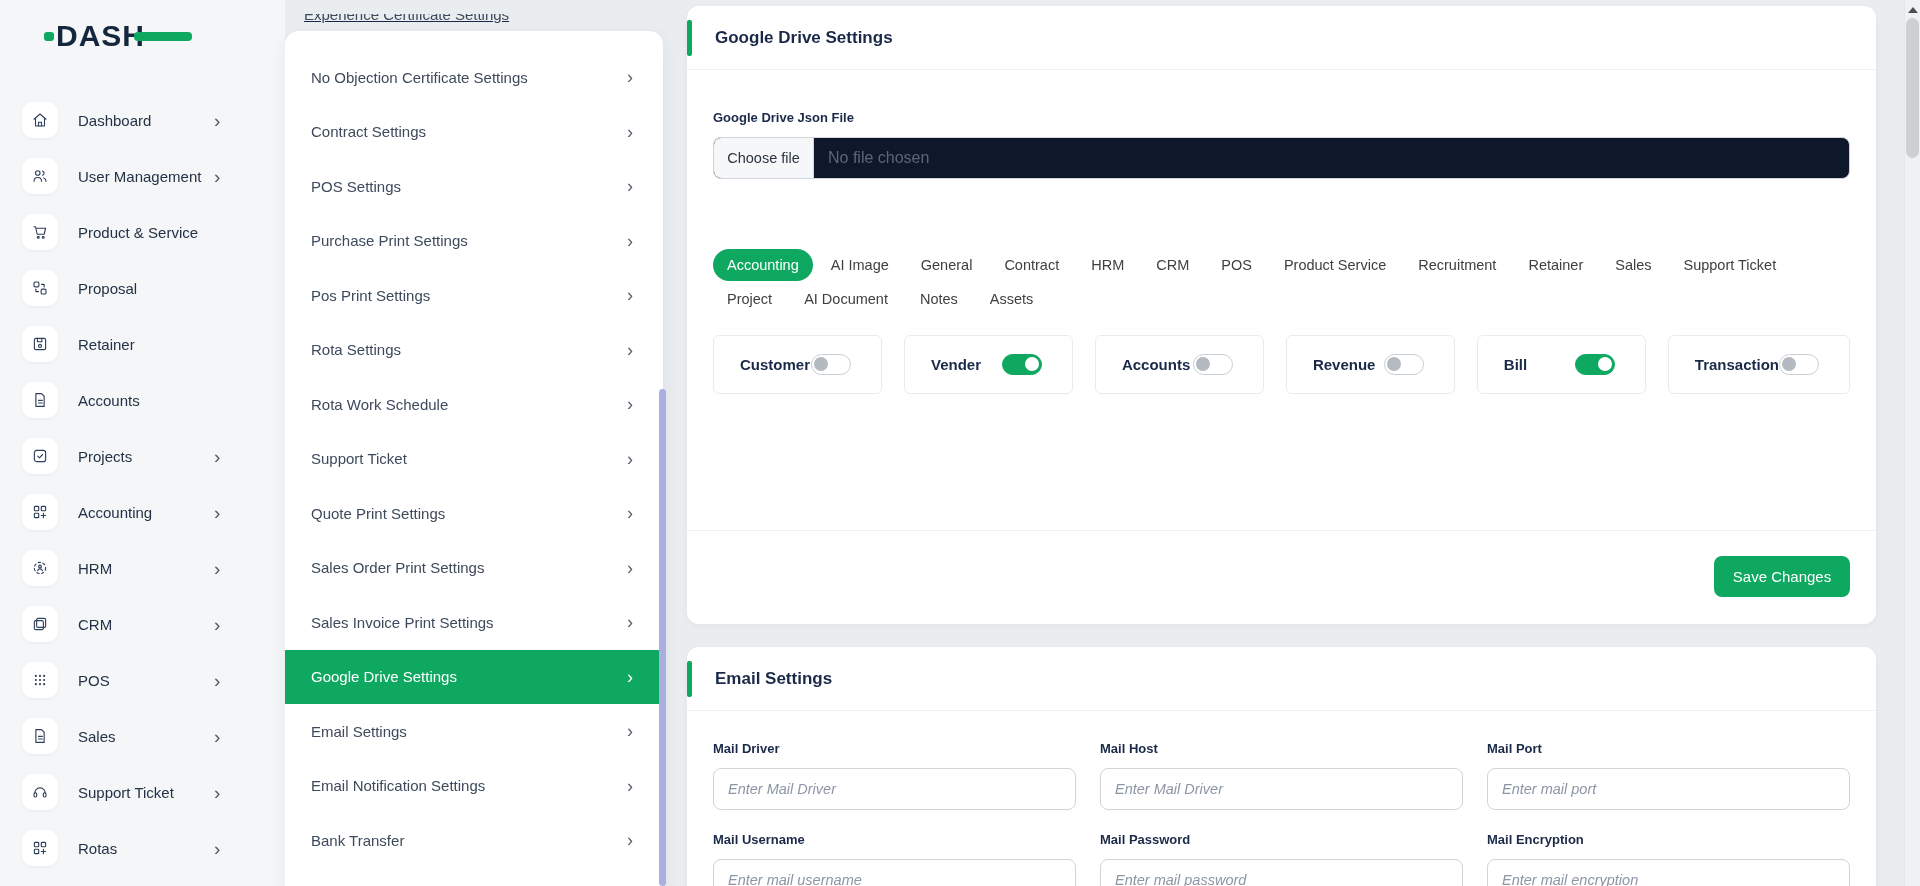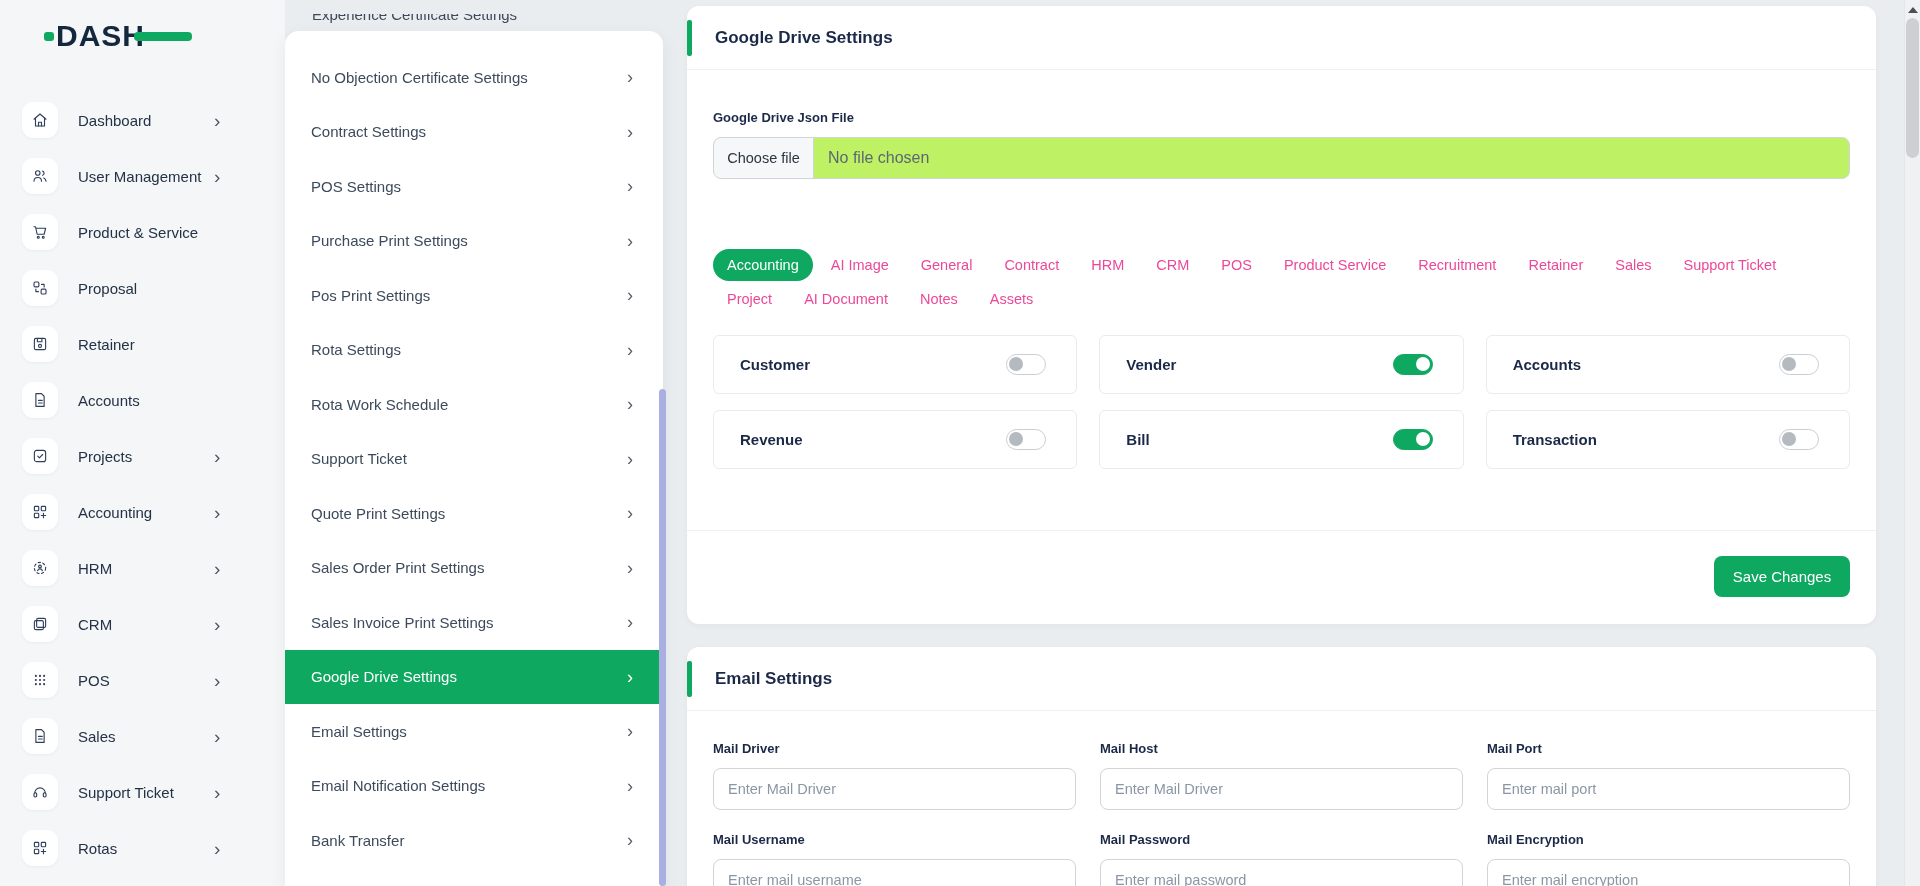--- a/index.html
+++ b/index.html
@@ -21,21 +21,21 @@
   .nav-item { position:relative; height:56px; display:flex; align-items:center; padding-left:22px; cursor:pointer; }
   .nav-ic { width:36px; height:36px; background:#ffffff; border-radius:11px; box-shadow:0 1px 3px rgba(20,30,50,.05);
             display:flex; align-items:center; justify-content:center; color:#2e3f59; flex:0 0 36px; }
   .nav-ic svg { width:18px; height:18px; }
   .nav-label { margin-left:20px; font-size:15px; color:#243247; }
   .chev { position:absolute; left:214px; top:50%; transform:translateY(-50%); font-size:19px; line-height:1;
           color:#4c5866; visibility:hidden; }
   .has-chevron .chev { visibility:visible; }
 
   
-  .submenu-clip { position:absolute; left:286px; top:14px; width:378px; height:14px; overflow:hidden; }
+  .submenu-clip { position:absolute; left:278px; top:14px; width:378px; height:14px; overflow:hidden;text-decoration:underline; }
   .submenu-clip span { display:block; margin:-8px 0 0 26px; font-size:15px; color:#3d4a5c; }
   .submenu-clip .chev2 { position:absolute; right:30px; top:-6px; }
   .submenu { position:absolute; left:285px; top:31px; width:378px; height:900px; background:#ffffff;
              border-radius:14px 14px 0 0; box-shadow:0 5px 18px rgba(20,30,50,.06); padding-top:19px; }
   .submenu-item { position:relative; height:54.5px; display:flex; align-items:center;
                   padding:0 38px 0 26px; font-size:15px; color:#3d4a5c; cursor:pointer; }
   .submenu-item .chev2 { position:absolute; right:30px; top:50%; transform:translateY(-50%);
                          font-size:18px; color:#55606e; }
   .submenu-item.active { background:#0FA860; color:#ffffff; }
   .submenu-item.active .chev2 { color:#ffffff; }
@@ -48,50 +48,50 @@
   .card-gd { top:6px; height:618px; }
   .card-email { top:647px; height:300px; }
   .card-head { position:relative; height:64px; border-bottom:1px solid #eef0f3; }
   .accent { position:absolute; left:0; top:14px; width:5px; height:36px; background:#0FA860; border-radius:2px; }
   .card-title { position:absolute; left:28px; top:0; line-height:64px; font-size:17px; font-weight:700; color:#1b2949; }
   .card-body { padding:0 26px; }
 
   .field-label { font-size:13px; font-weight:600; color:#1b2949; }
   .gd-file-label { margin-top:40px; }
   .file-input { margin-top:12px; height:42px; border:1px solid #cfd5db; border-radius:8px;
-                display:flex; align-items:center; overflow:hidden; background:#bef264; cursor:pointer; }
+                display:flex; align-items:center; overflow:hidden; background:#0f172a; cursor:pointer; }
   .file-btn { width:100px; align-self:stretch; display:flex; align-items:center; justify-content:center;
               background:#f6f7f8; border-right:1px solid #cfd5db; font-size:14.5px; color:#2a3442; }
   .file-status { padding-left:14px; font-size:16px; color:#5d6773; }
 
   .tabs { margin-top:70px; }
   .tab-row { display:flex; flex-wrap:nowrap; align-items:center; gap:4px; }
   .tab-row + .tab-row { margin-top:2px; }
-  .tab { padding:8px 14px; font-size:14.5px; color:#ec4899; border-radius:17px; white-space:nowrap; cursor:pointer; }
+  .tab { padding:8px 14px; font-size:14.5px; color:#404040; border-radius:17px; white-space:nowrap; cursor:pointer; }
   .tab.active { background:#0FA860; color:#ffffff; font-weight:500; }
 
-  .toggle-grid { margin-top:20px; display:grid; grid-template-columns:repeat(3,1fr); gap:16px 22px; }
+  .toggle-grid { margin-top:20px; display:grid; grid-template-columns:repeat(6,1fr); gap:16px 22px; }
   .toggle-card { height:59px; border:1px solid #e9ebee; border-radius:6px; background:#fff;
                  display:flex; align-items:center; justify-content:space-between; padding:0 30px 0 26px; }
   .toggle-label { font-size:15px; font-weight:600; color:#1b2949; }
   .switch { position:relative; width:40px; height:21px; border-radius:11px; background:#ffffff;
             border:1.5px solid #c9ced4; cursor:pointer; flex:0 0 40px; }
   .switch .knob { position:absolute; left:2px; top:2px; width:14px; height:14px; border-radius:50%; background:#b4bac0; }
   .switch.on { background:#0FA860; border-color:#0FA860; }
   .switch.on .knob { left:auto; right:2px; background:#ffffff; }
 
   .card-foot-divider { position:absolute; left:0; right:0; top:524px; border-top:1px solid #eef0f3; }
   .save-btn { position:absolute; right:26px; top:550px; width:136px; height:41px; background:#0FA860;
               border:none; border-radius:8px; color:#ffffff; font-size:15px; font-weight:500;
               font-family:inherit; cursor:pointer; }
 
   .email-grid { margin-top:30px; display:grid; grid-template-columns:repeat(3,1fr); gap:22px 24px; }
   .email-field .text-input { margin-top:12px; width:100%; height:42px; border:1px solid #cfd5db;
                              border-radius:8px; padding:0 14px; font-size:14.5px; color:#1b2949;
-                             font-family:inherit; outline:none; background:#fff; }
+                             font-family:inherit; outline:none; background:#fff;font-style:italic; }
   .email-field .text-input::placeholder { color:#8b96a5; }
 
   
   .win-scrollbar { position:absolute; right:0; top:0; width:16px; height:886px; background:#f0f1f3;
                    border-left:1px solid #e4e6e8; }
   .win-scroll-up { position:absolute; top:7px; left:3px; width:0; height:0;
                    border-left:5px solid transparent; border-right:5px solid transparent;
                    border-bottom:6px solid #4a4f54; }
   .win-scroll-thumb { position:absolute; top:18px; left:1px; width:13px; height:140px;
                       background:#cdd0d3; border-radius:7px; }

